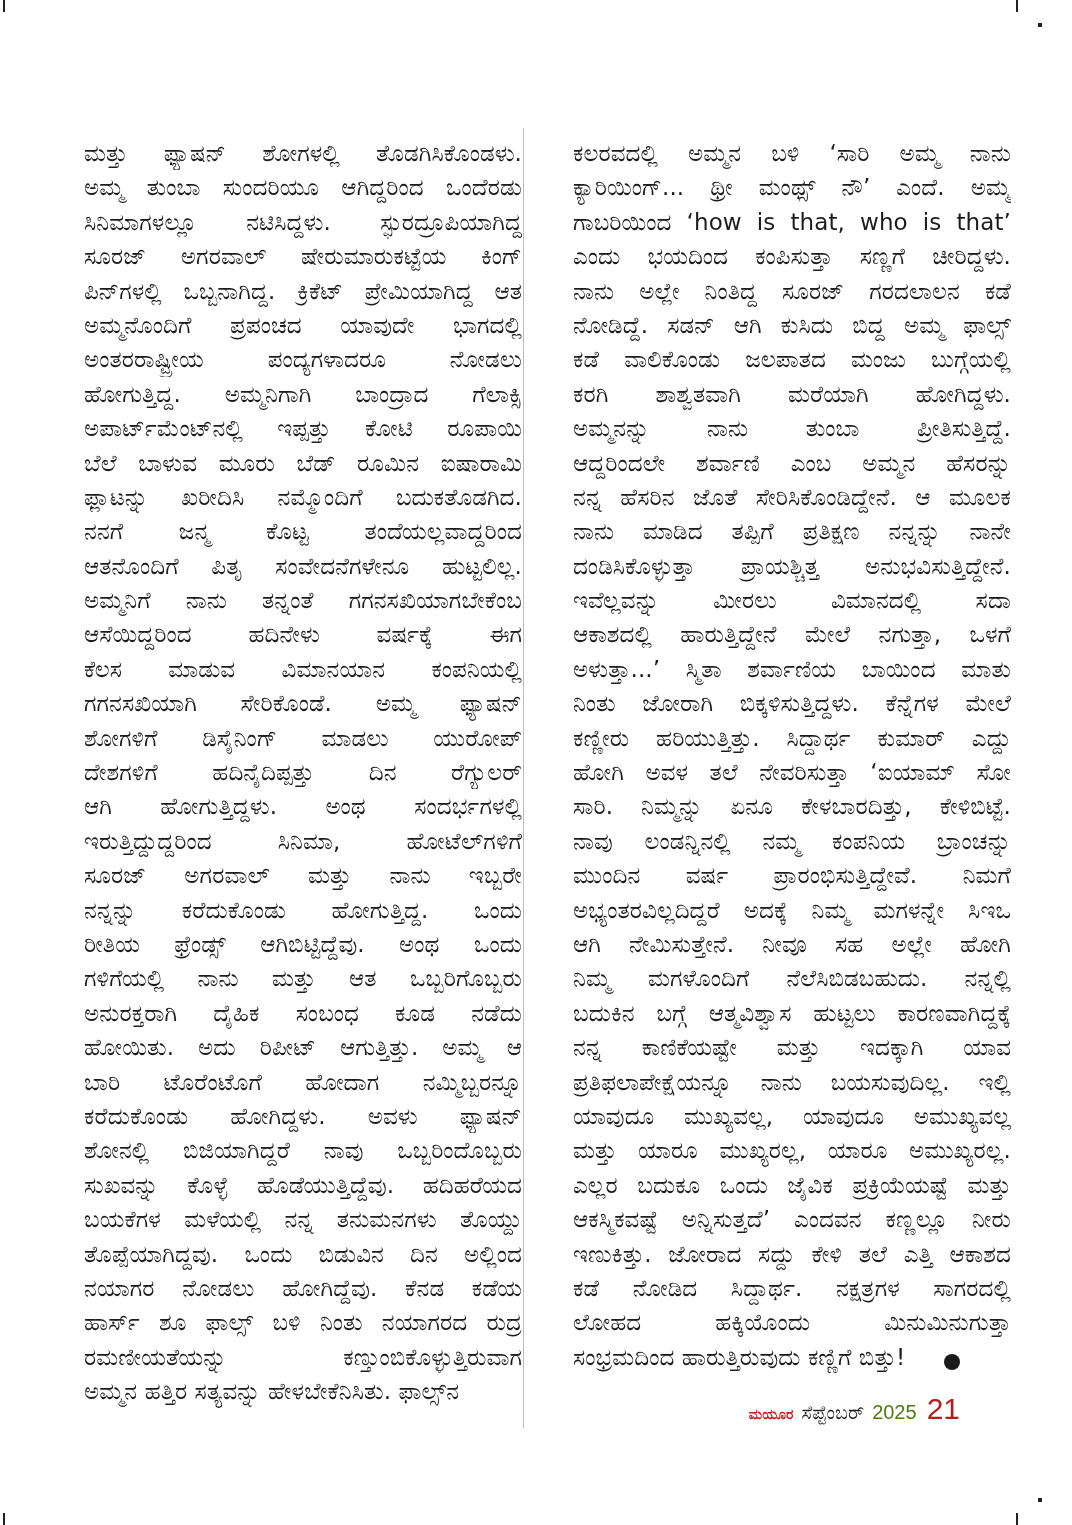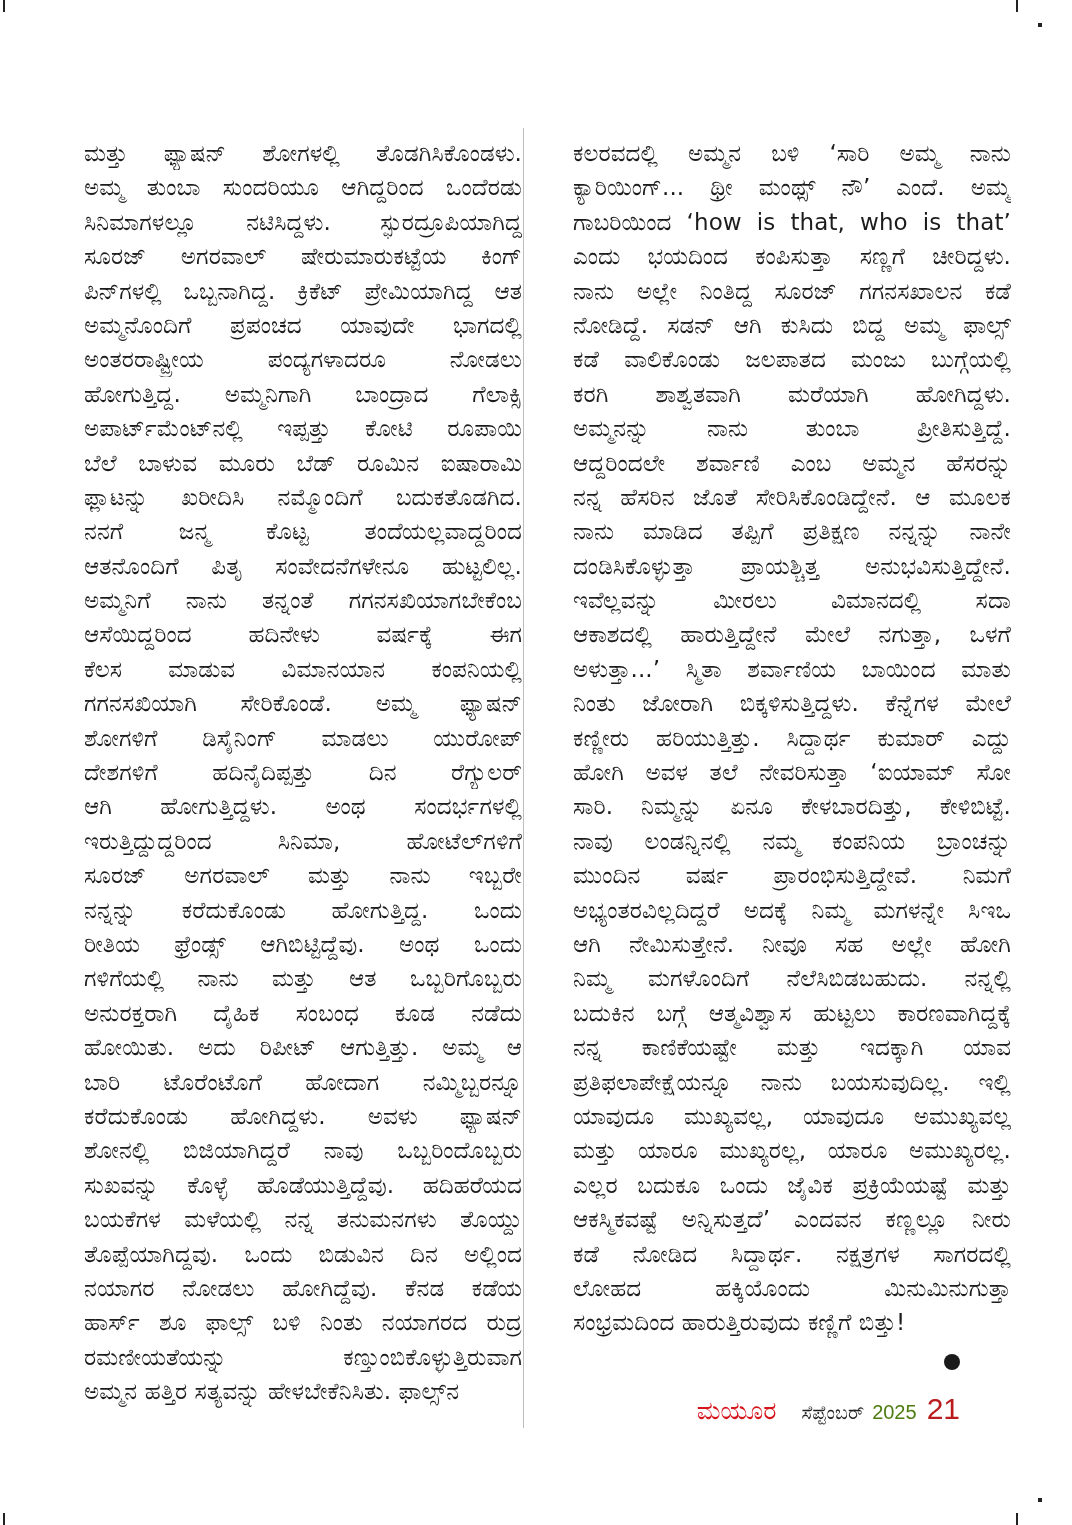--- a/index.html
+++ b/index.html
@@ -52,25 +52,25 @@
     .footer {
       position: absolute;
       right: 112px;
       top: 1392px;
       display: flex;
       align-items: baseline;
       gap: 8px;
     }
     .footer .brand {
       font-family: "DejaVu Sans", sans-serif;
-      font-weight: normal;
-      font-size: 25px;
+      font-weight: bold;
+      font-size: 14px;
       color: #d6141c;
     }
-    .footer .month { font-size: 19px; color: #222; margin-left: 17px; }
+    .footer .month { font-size: 19px; color: #222; }
     .footer .year { font-family: "Liberation Sans", sans-serif; font-size: 20px; color: #4d7c0f; }
     .footer .page { font-family: "Liberation Sans", sans-serif; font-size: 30px; color: #b91c1c; margin-left: 2px; }
   </style>
 </head>
 <body>
 
 <div class="crop v" style="left:3px; top:0;"></div>
 <div class="crop v" style="left:1016px; top:0;"></div>
 <div class="crop h" style="left:1038px; top:23px;"></div>
 <div class="crop h" style="left:1038px; top:1498px;"></div>
@@ -115,21 +115,21 @@
     <span class="line">ಹಾರ್ಸ್ ಶೂ ಫಾಲ್ಸ್ ಬಳಿ ನಿಂತು ನಯಾಗರದ ರುದ್ರ</span>
     <span class="line">ರಮಣೀಯತೆಯನ್ನು ಕಣ್ತುಂಬಿಕೊಳ್ಳುತ್ತಿರುವಾಗ</span>
     <span class="line last">ಅಮ್ಮನ ಹತ್ತಿರ ಸತ್ಯವನ್ನು ಹೇಳಬೇಕೆನಿಸಿತು. ಫಾಲ್ಸ್‌ನ</span>
   </div>
 <div class="divider"></div>
 <div class="column col-right" id="col-right">
     <span class="line">ಕಲರವದಲ್ಲಿ ಅಮ್ಮನ ಬಳಿ ‘ಸಾರಿ ಅಮ್ಮ ನಾನು</span>
     <span class="line">ಕ್ಯಾರಿಯಿಂಗ್... ಥ್ರೀ ಮಂಥ್ಸ್ ನೌ’ ಎಂದೆ. ಅಮ್ಮ</span>
     <span class="line">ಗಾಬರಿಯಿಂದ ‘how is that, who is that’</span>
     <span class="line">ಎಂದು ಭಯದಿಂದ ಕಂಪಿಸುತ್ತಾ ಸಣ್ಣಗೆ ಚೀರಿದ್ದಳು.</span>
-    <span class="line">ನಾನು ಅಲ್ಲೇ ನಿಂತಿದ್ದ ಸೂರಜ್ ಗಗನಸಖಾಲನ ಕಡೆ</span>
+    <span class="line">ನಾನು ಅಲ್ಲೇ ನಿಂತಿದ್ದ ಸೂರಜ್ ಗರದಲಾಲನ ಕಡೆ</span>
     <span class="line">ನೋಡಿದ್ದೆ. ಸಡನ್ ಆಗಿ ಕುಸಿದು ಬಿದ್ದ ಅಮ್ಮ ಫಾಲ್ಸ್</span>
     <span class="line">ಕಡೆ ವಾಲಿಕೊಂಡು ಜಲಪಾತದ ಮಂಜು ಬುಗ್ಗೆಯಲ್ಲಿ</span>
     <span class="line">ಕರಗಿ ಶಾಶ್ವತವಾಗಿ ಮರೆಯಾಗಿ ಹೋಗಿದ್ದಳು.</span>
     <span class="line">ಅಮ್ಮನನ್ನು ನಾನು ತುಂಬಾ ಪ್ರೀತಿಸುತ್ತಿದ್ದೆ.</span>
     <span class="line">ಆದ್ದರಿಂದಲೇ ಶರ್ವಾಣಿ ಎಂಬ ಅಮ್ಮನ ಹೆಸರನ್ನು</span>
     <span class="line">ನನ್ನ ಹೆಸರಿನ ಜೊತೆ ಸೇರಿಸಿಕೊಂಡಿದ್ದೇನೆ. ಆ ಮೂಲಕ</span>
     <span class="line">ನಾನು ಮಾಡಿದ ತಪ್ಪಿಗೆ ಪ್ರತಿಕ್ಷಣ ನನ್ನನ್ನು ನಾನೇ</span>
     <span class="line">ದಂಡಿಸಿಕೊಳ್ಳುತ್ತಾ ಪ್ರಾಯಶ್ಚಿತ್ತ ಅನುಭವಿಸುತ್ತಿದ್ದೇನೆ.</span>
     <span class="line">ಇವೆಲ್ಲವನ್ನು ಮೀರಲು ವಿಮಾನದಲ್ಲಿ ಸದಾ</span>
     <span class="line">ಆಕಾಶದಲ್ಲಿ ಹಾರುತ್ತಿದ್ದೇನೆ ಮೇಲೆ ನಗುತ್ತಾ, ಒಳಗೆ</span>
@@ -143,20 +143,21 @@
     <span class="line">ಅಭ್ಯಂತರವಿಲ್ಲದಿದ್ದರೆ ಅದಕ್ಕೆ ನಿಮ್ಮ ಮಗಳನ್ನೇ ಸಿಇಒ</span>
     <span class="line">ಆಗಿ ನೇಮಿಸುತ್ತೇನೆ. ನೀವೂ ಸಹ ಅಲ್ಲೇ ಹೋಗಿ</span>
     <span class="line">ನಿಮ್ಮ ಮಗಳೊಂದಿಗೆ ನೆಲೆಸಿಬಿಡಬಹುದು. ನನ್ನಲ್ಲಿ</span>
     <span class="line">ಬದುಕಿನ ಬಗ್ಗೆ ಆತ್ಮವಿಶ್ವಾಸ ಹುಟ್ಟಲು ಕಾರಣವಾಗಿದ್ದಕ್ಕೆ</span>
     <span class="line">ನನ್ನ ಕಾಣಿಕೆಯಷ್ಟೇ ಮತ್ತು ಇದಕ್ಕಾಗಿ ಯಾವ</span>
     <span class="line">ಪ್ರತಿಫಲಾಪೇಕ್ಷೆಯನ್ನೂ ನಾನು ಬಯಸುವುದಿಲ್ಲ. ಇಲ್ಲಿ</span>
     <span class="line">ಯಾವುದೂ ಮುಖ್ಯವಲ್ಲ, ಯಾವುದೂ ಅಮುಖ್ಯವಲ್ಲ</span>
     <span class="line">ಮತ್ತು ಯಾರೂ ಮುಖ್ಯರಲ್ಲ, ಯಾರೂ ಅಮುಖ್ಯರಲ್ಲ.</span>
     <span class="line">ಎಲ್ಲರ ಬದುಕೂ ಒಂದು ಜೈವಿಕ ಪ್ರಕ್ರಿಯೆಯಷ್ಟೆ ಮತ್ತು</span>
     <span class="line">ಆಕಸ್ಮಿಕವಷ್ಟೆ ಅನ್ನಿಸುತ್ತದೆ’ ಎಂದವನ ಕಣ್ಣಲ್ಲೂ ನೀರು</span>
+    <span class="line">ಇಣುಕಿತ್ತು. ಜೋರಾದ ಸದ್ದು ಕೇಳಿ ತಲೆ ಎತ್ತಿ ಆಕಾಶದ</span>
     <span class="line">ಕಡೆ ನೋಡಿದ ಸಿದ್ಧಾರ್ಥ. ನಕ್ಷತ್ರಗಳ ಸಾಗರದಲ್ಲಿ</span>
     <span class="line">ಲೋಹದ ಹಕ್ಕಿಯೊಂದು ಮಿನುಮಿನುಗುತ್ತಾ</span>
     <span class="line last">ಸಂಭ್ರಮದಿಂದ ಹಾರುತ್ತಿರುವುದು ಕಣ್ಣಿಗೆ ಬಿತ್ತು!</span>
   </div>
 
 <div class="end-mark"></div>
 
 <div class="footer">
   <span class="brand" style="color: rgb(214, 20, 28);">ಮಯೂರ</span>
   <span class="month">ಸೆಪ್ಟೆಂಬರ್</span>

